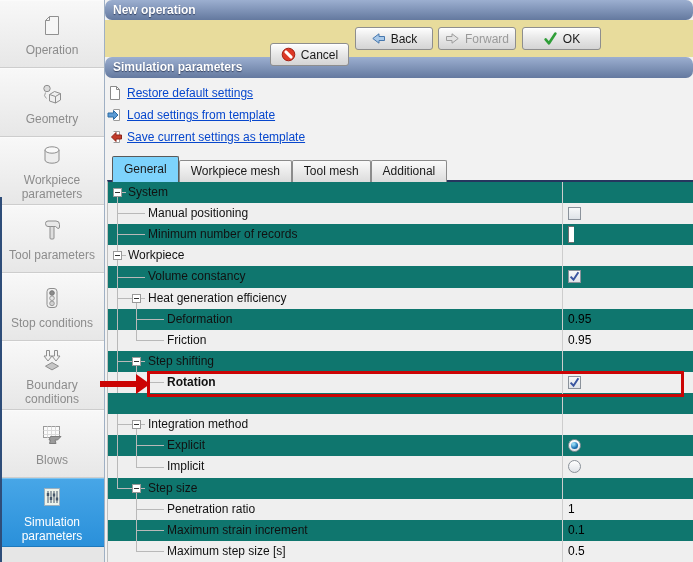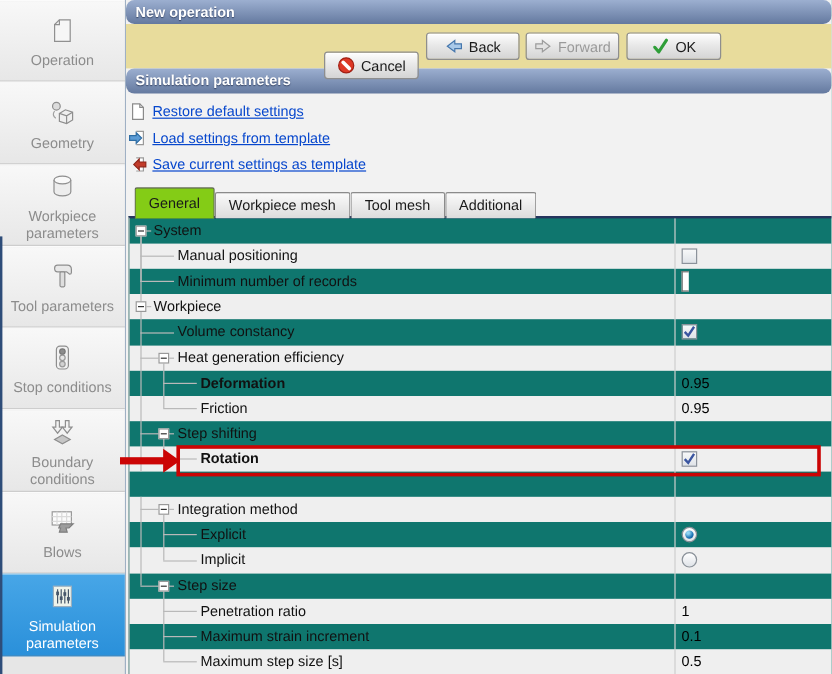--- a/index.html
+++ b/index.html
@@ -34,21 +34,21 @@
        gap:5px;font-size:12px;cursor:pointer;}
   .btn.disabled{color:#9a9a9a;}
 
   
   .link-row{position:absolute;left:107px;height:20px;display:flex;align-items:center;gap:4px;cursor:pointer;}
   .link-row a{color:#0747cd;text-decoration:underline;}
 
   
   #tabbar{position:absolute;left:112px;top:156px;height:26px;display:flex;align-items:flex-end;z-index:5;}
   .tab{box-sizing:border-box;padding:0 11px;cursor:pointer;white-space:nowrap;}
-  .tab.active{height:26px;line-height:24px;background:#84cc16;border:1px solid #5a5a5a;border-bottom:none;
+  .tab.active{height:26px;line-height:24px;background:#7dd3fc;border:1px solid #5a5a5a;border-bottom:none;
               border-radius:2px 2px 0 0;position:relative;z-index:6;}
   .tab.inactive{height:22px;line-height:21px;background:linear-gradient(180deg,#fafafa,#dcdcdc);
               border:1px solid #8b8b8b;border-bottom:none;border-radius:2px 2px 0 0;}
 
   
   #content{position:absolute;left:107px;right:0;top:180px;bottom:0;background:#0f766e;
            border-top:2px solid #26355e;border-left:1px solid #bfbfbf;box-sizing:border-box;}
   #content-inner{position:absolute;left:0;top:0;right:0;bottom:0;}
   .tree-row{position:absolute;left:0;right:0;}
   .tree-row.stripe{background:#efefef;}
@@ -231,21 +231,21 @@
           <div class="vline" style="left: 9px; top: 0px; height: 21px;"></div>
           <div class="vline" style="left: 28px; top: 14px; height: 7px;"></div>
           <div class="hline" style="top: 10px; left: 9px; width: 28px;"></div>
           <div class="ebox" style="left: 24px; top: 6px;"></div>
           <span class="tlabel" style="left: 40px;">Heat generation efficiency</span>
         </div>
         <div class="tree-row" style="top: 127px; height: 21px;">
           <div class="vline" style="left: 9px; top: 0px; height: 21px;"></div>
           <div class="vline" style="left: 28px; top: 0px; height: 21px;"></div>
           <div class="hline" style="top: 10px; left: 28px; width: 28px;"></div>
-          <span class="tlabel" style="left: 59px; font-weight: bold;">Deformation</span>
+          <span class="tlabel" style="left: 59px;">Deformation</span>
           <span class="tval">0.95</span>
         </div>
         <div class="tree-row stripe" style="top: 148px; height: 21px;">
           <div class="vline" style="left: 9px; top: 0px; height: 21px;"></div>
           <div class="vline" style="left: 28px; top: 0px; height: 10px;"></div>
           <div class="hline" style="top: 10px; left: 28px; width: 28px;"></div>
           <span class="tlabel" style="left: 59px;">Friction</span>
           <span class="tval">0.95</span>
         </div>
         <div class="tree-row" style="top: 169px; height: 21px;">

